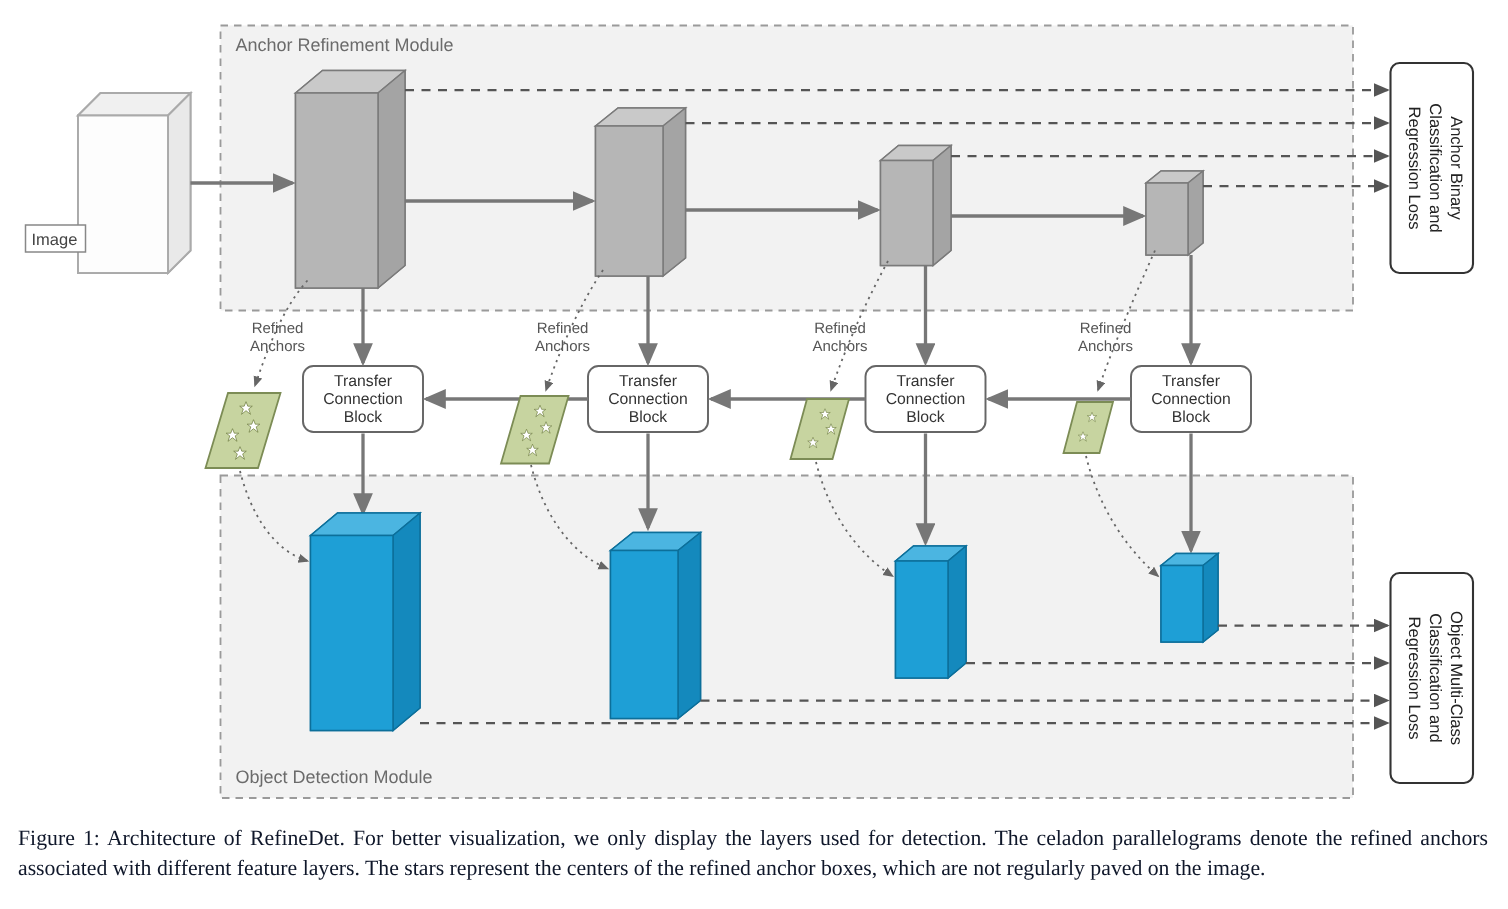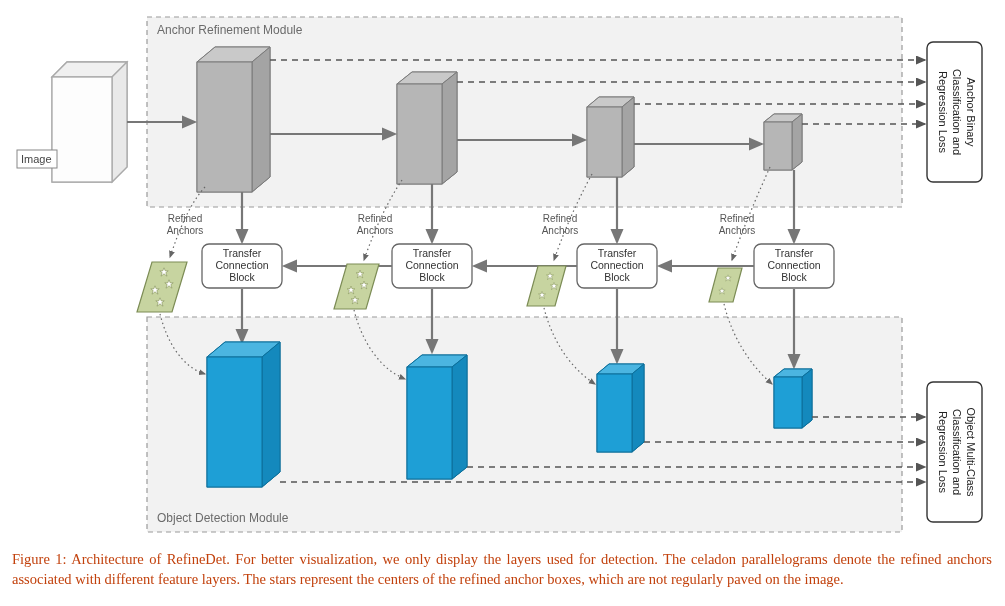--- a/index.html
+++ b/index.html
@@ -9,21 +9,21 @@
     font-size: 12px;
     color: #333;
     background: #fff;
   }
   .figure-wrap { width: 980px; }
   svg { display: block; }
   .caption {
     font-family: "Times New Roman", Times, serif;
     font-size: 14.5px;
     line-height: 1.35;
-    color: #c2410c;
+    color: #0f172a;
     margin-top: 8px;
     text-align: justify;
   }
   .module-rect {
     fill: #f2f2f2;
     stroke: #9a9a9a;
     stroke-width: 1.2;
     stroke-dasharray: 5 4;
   }
   .module-label {

